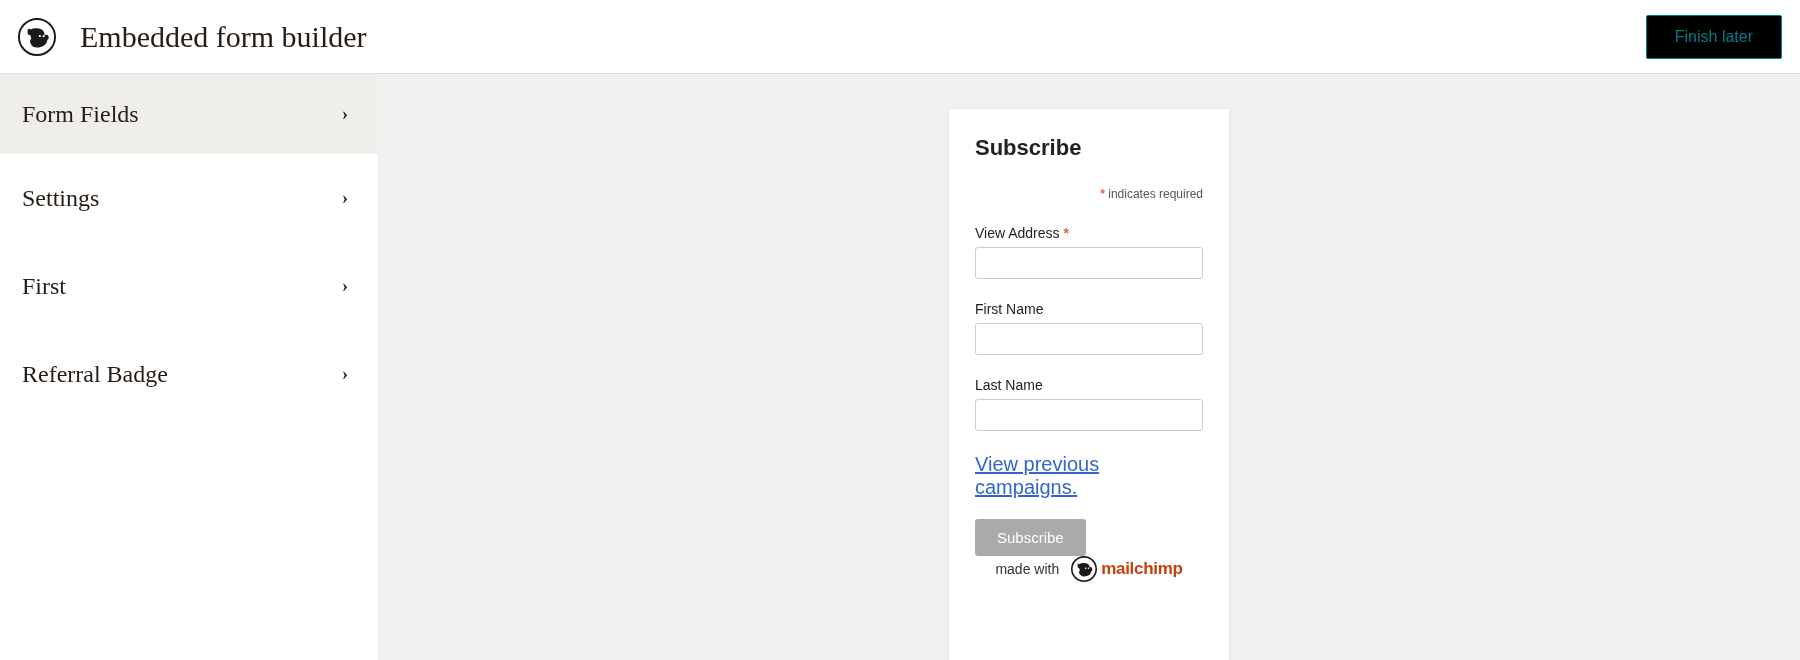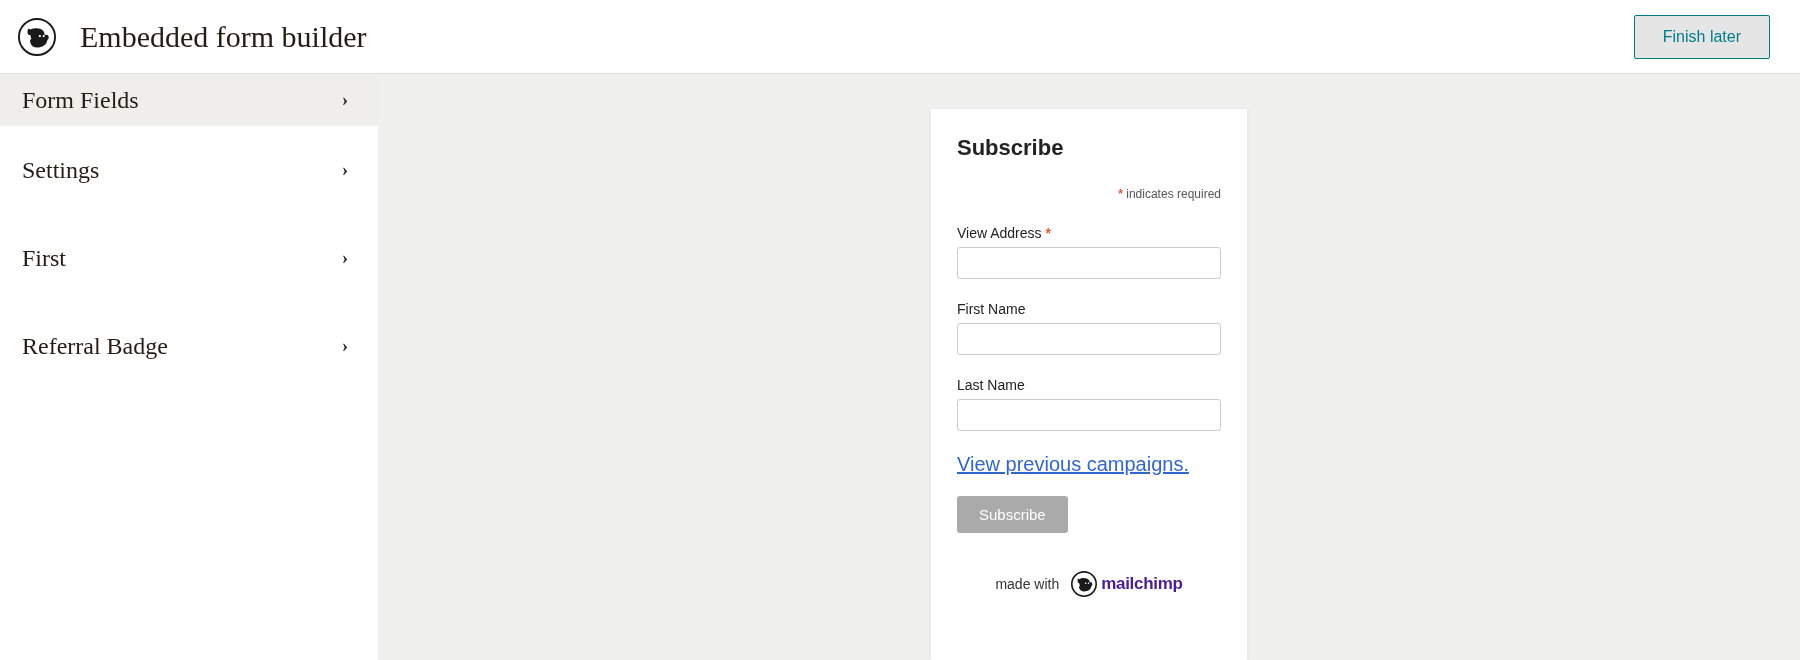--- a/index.html
+++ b/index.html
@@ -1,40 +1,40 @@
 <!DOCTYPE html>
 <html><head>
 <meta charset="utf-8">
 <style>
 * { box-sizing: border-box; margin: 0; padding: 0; }
 body { font-family: -apple-system, BlinkMacSystemFont, "Segoe UI", Helvetica, Arial, sans-serif; background: #fff; width: 1800px; height: 660px; overflow: hidden; }
-.header { height: 74px; display: flex; align-items: center; justify-content: space-between; padding: 0 30px 0 18px; border-bottom: 1px solid #e0e0dc; }
+.header { height: 74px; display: flex; align-items: center; justify-content: space-between; padding: 0 18px 0 18px; border-bottom: 1px solid #e0e0dc; }
 .header-left { display: flex; align-items: center; gap: 24px; }
 .logo { width: 38px; height: 38px; }
 .page-title { font-family: Georgia, "Times New Roman", serif; font-size: 30px; font-weight: 400; color: #241c15; }
 .header-actions { display: flex; gap: 18px; }
 .btn { font-size: 16px; font-weight: 500; padding: 12px 28px; border-radius: 2px; cursor: pointer; border: none; }
-.btn-outline { background: #e5e5e5; color: #007c89; border: 1px solid #007c89; }
+.btn-outline { background: #000000; color: #007c89; border: 1px solid #007c89; }
 .btn-primary { background: #007c89; color: #fff; }
 .main { display: flex; height: calc(100% - 74px); }
 .sidebar { width: 378px; background: #fff; }
 .sidebar-item { height: 88px; display: flex; align-items: center; justify-content: space-between; padding: 0 30px 0 22px; cursor: pointer; font-family: Georgia, "Times New Roman", serif; font-size: 24px; color: #241c15; }
-.sidebar-item.active { background: #efeeea; height: 52px; }
+.sidebar-item.active { background: #efeeea; height: 80px; }
 .chevron { color: #241c15; font-size: 18px; font-weight: 600; }
 .canvas { flex: 1; background: #f0f0ee; display: flex; justify-content: center; padding-top: 35px; }
-.form-preview { width: 316px; background: #fff; padding: 26px 26px 30px 26px; box-shadow: 0 1px 4px rgba(0,0,0,0.08); font-family: Helvetica, Arial, sans-serif; }
+.form-preview { width: 280px; background: #fff; padding: 26px 26px 30px 26px; box-shadow: 0 1px 4px rgba(0,0,0,0.08); font-family: Helvetica, Arial, sans-serif; }
 .form-title { font-size: 22px; font-weight: 700; color: #222; margin-bottom: 26px; }
 .required-note { text-align: right; font-size: 12px; color: #555; margin-bottom: 24px; }
 .asterisk { color: #e85c41; font-weight: bold; }
 .field-label { font-size: 14px; color: #222; margin-bottom: 6px; display: block; }
 .field-input { width: 100%; height: 32px; border: 1px solid #ccc; border-radius: 3px; margin-bottom: 22px; padding: 0 8px; font-size: 14px; }
 .campaigns-link { color: #3366cc; font-size: 20px; text-decoration: underline; display: block; margin-bottom: 20px; cursor: pointer; }
 .subscribe-btn { background: #aaa; color: #fff; border: none; padding: 10px 22px; font-size: 15px; border-radius: 3px; cursor: pointer; }
-.made-with { margin-top: 38px; display: flex; align-items: center; justify-content: center; gap: 12px; font-size: 14px; color: #333; }
-.mc-wordmark { display: flex; align-items: center; gap: 4px; font-weight: 800; font-size: 17px; color: #4c1d95; letter-spacing: -0.3px; }
+.made-with { display: flex; align-items: center; justify-content: center; gap: 12px; font-size: 14px; color: #333; }
+.mc-wordmark { display: flex; align-items: center; gap: 4px; font-weight: 800; font-size: 17px; color: #c2410c; letter-spacing: -0.3px; }
 </style>
 </head>
 <body>
 
 <div class="header">
   <div class="header-left">
     <span class="logo">
       <svg viewBox="0 0 40 40" width="38" height="38">
         <circle cx="20" cy="20" r="19" fill="#fff" stroke="#1a1a1a" stroke-width="2"></circle>
         <path d="M 13 12 Q 10 10 10 15 Q 10 18 13 18 L 14 22 Q 12 23 13 26 Q 15 32 22 31 Q 30 30 31 23 Q 33 22 32 19 Q 31 17 28 18 Q 28 12 22 11 Q 17 10 13 12 Z" fill="#1a1a1a"></path>

